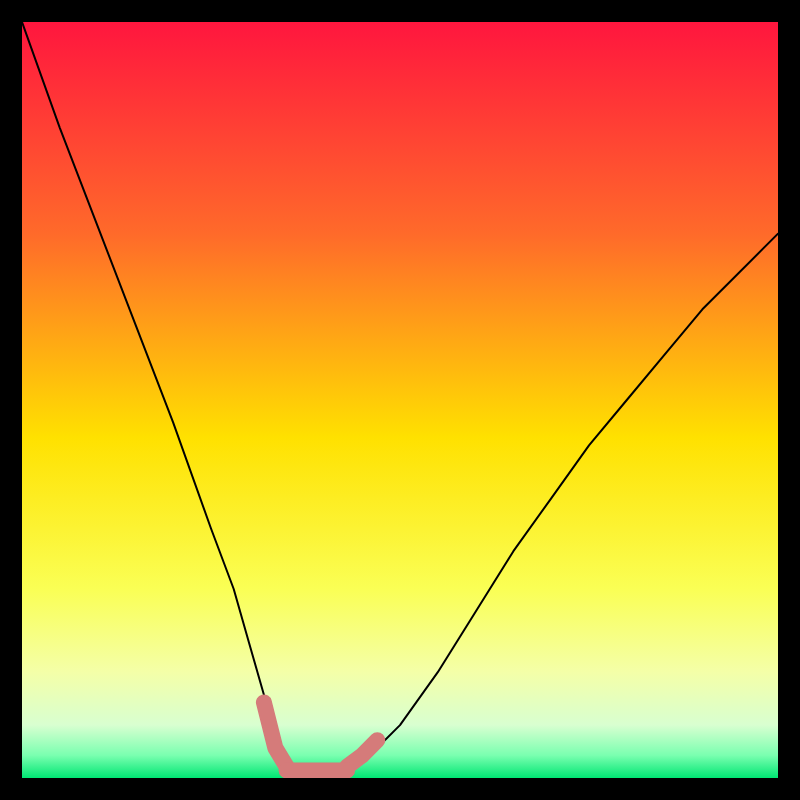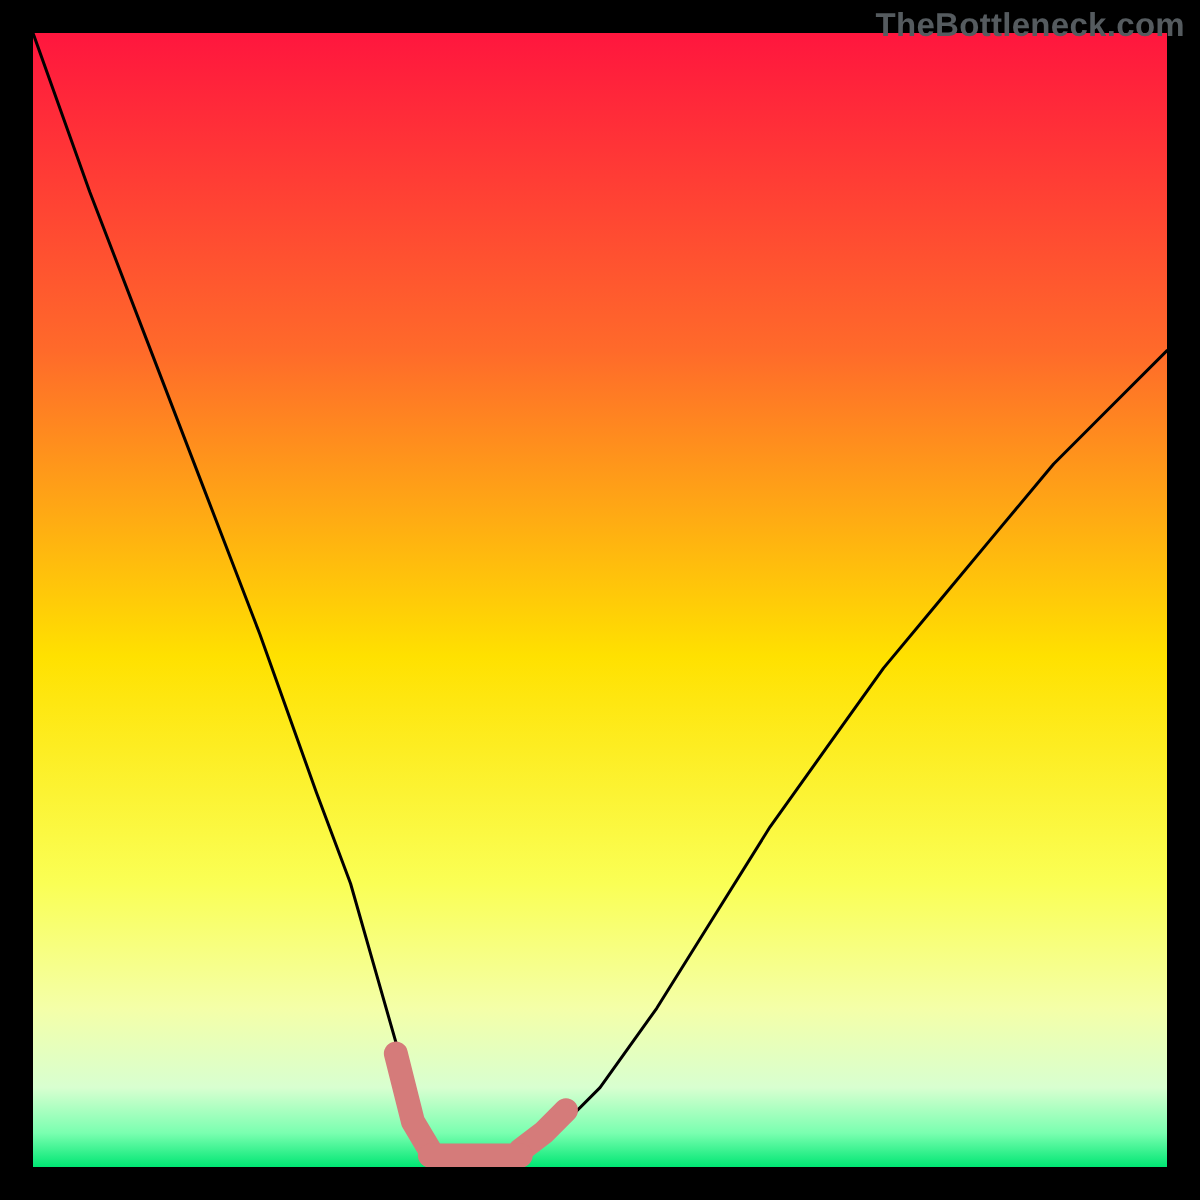--- a/index.html
+++ b/index.html
@@ -34,21 +34,20 @@
     z-index: 10;
     user-select: none;
   }
   svg { display: block; }
 </style>
 </head>
 <body>
 
 <div class="frame">
 
-  <div class="watermark">TheBottleneck.com</div>
 
   <div class="plot">
     <svg id="chart-svg" width="756" height="756" viewBox="0 0 756 756" preserveAspectRatio="none">
       <defs>
         <linearGradient id="bg-grad" x1="0" y1="0" x2="0" y2="1">
           <stop id="g0" offset="0%" stop-color="#ff163e"></stop>
           <stop id="g1" offset="28%" stop-color="#ff6a2a"></stop>
           <stop id="g2" offset="55%" stop-color="#ffe100"></stop>
           <stop id="g3" offset="75%" stop-color="#faff55"></stop>
           <stop id="g4" offset="86%" stop-color="#f4ffa8"></stop>

